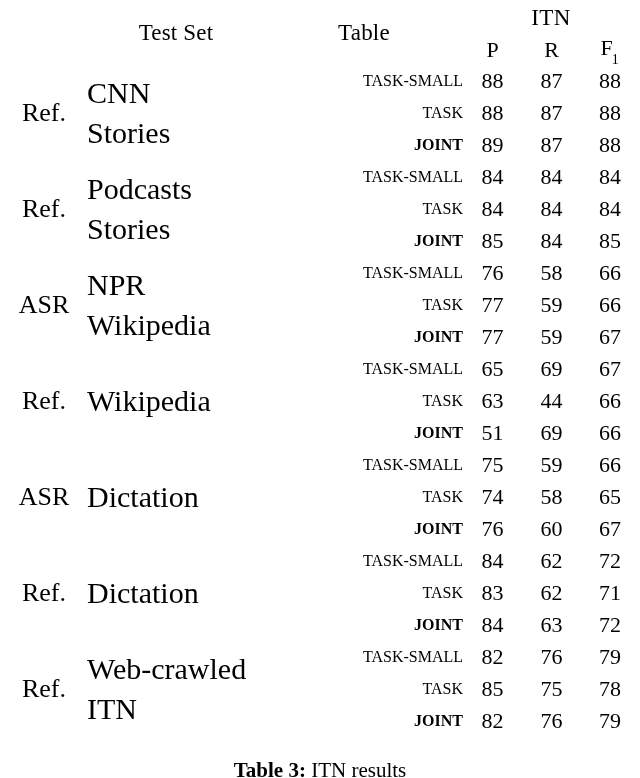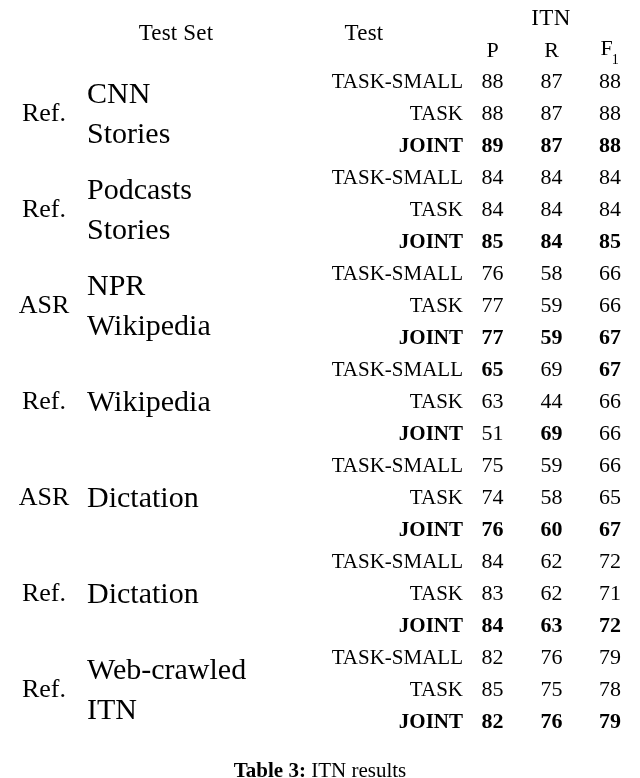--- a/index.html
+++ b/index.html
@@ -81,32 +81,32 @@
   .src-cell {
     text-align: center;
     font-size: 26px;
   }
   .test-cell {
     font-size: 30px;
     line-height: 1.32;
   }
   .model-cell {
     text-align: right;
-    font-size: 21px;
+    font-size: 16px;
     padding-right: 22px;
     height: 32px;
     white-space: nowrap;
   }
   .model-cell.joint { font-weight: bold; }
   .num-cell {
     text-align: center;
     font-size: 22px;
     height: 32px;
   }
-  .num-cell.bold { font-weight: bold; }
+  .num-cell.bold { font-weight: normal; }
 
   
   .caption {
     position: absolute;
     left: 0;
     top: 757px;
     width: 640px;
     text-align: center;
     font-size: 21px;
     white-space: nowrap;
@@ -125,21 +125,21 @@
       <col class="c-test">
       <col class="c-model">
       <col class="c-p">
       <col class="c-r">
       <col class="c-f1">
     </colgroup>
     <thead>
       <tr>
         <td class="bt bb bl br hdr-corner" rowspan="2"></td>
         <td class="bt bb br hdr-main" rowspan="2">Test Set</td>
-        <td class="bt bb br hdr-main" rowspan="2">Test</td>
+        <td class="bt bb br hdr-main" rowspan="2">Table</td>
         <td class="bt bbthin br hdr-group" colspan="3">ITN</td>
       </tr>
       <tr>
         <td class="bb hdr-metric"><span>P</span></td>
         <td class="bb hdr-metric"><span>R</span></td>
         <td class="bb br hdr-metric"><span>F</span><span class="sub">1</span></td>
       </tr>
     </thead>
     <tbody id="table-body">
         <tr>

